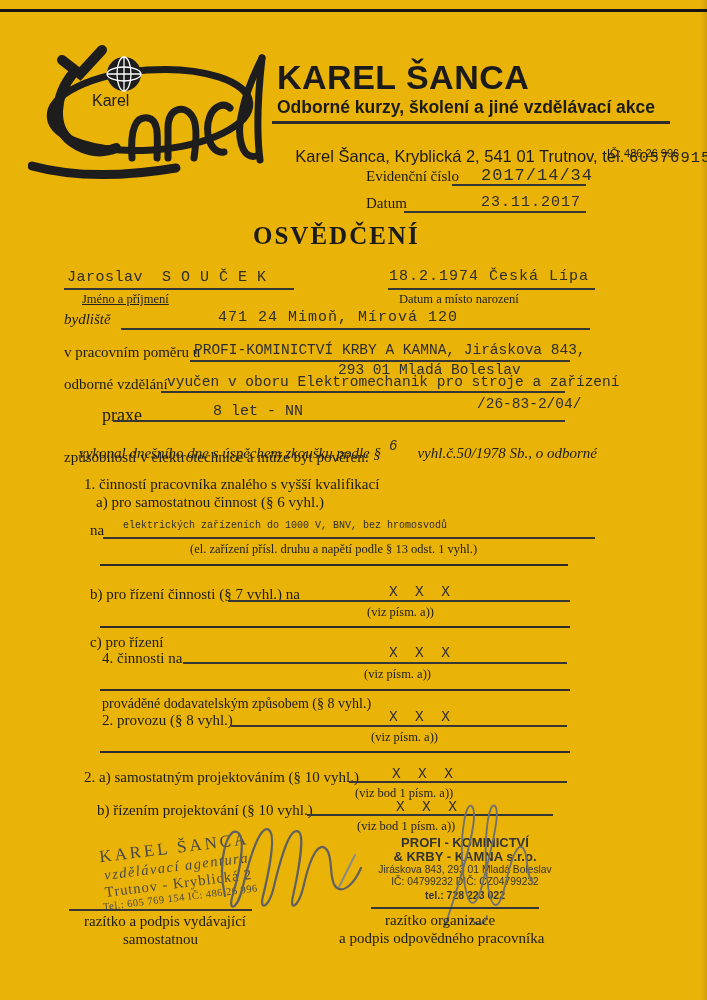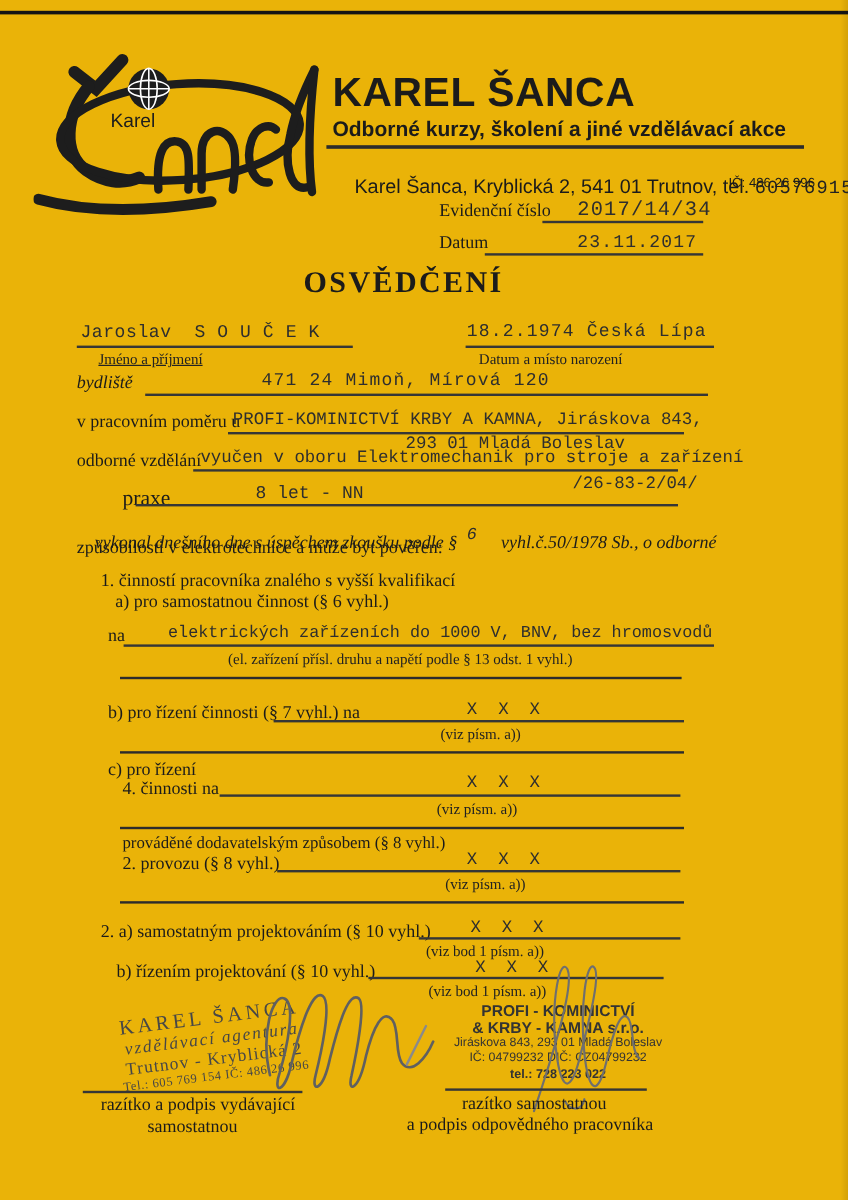--- a/index.html
+++ b/index.html
@@ -98,21 +98,21 @@
 
   <div class="abs" style="left:64px;top:428px;font-size:15px;font-style:italic;">
     <span>vykonal dnešního dne s úspěchem zkoušku podle §</span><span class="mono" style="display:inline-block;transform:translateY(-8px);font-size:14px;margin-left:8px;">6</span><span style="margin-left:20px;">vyhl.č.50/1978 Sb., o odborné</span>
   </div>
   <div class="abs" style="left:64px;top:449px;font-size:15px;">způsobilosti v elektrotechnice a může být pověřen:</div>
 
   <div class="abs" style="left:84px;top:476px;font-size:15px;">1. činností pracovníka znalého s vyšší kvalifikací</div>
   <div class="abs" style="left:96px;top:494px;font-size:15px;">a) pro samostatnou činnost (§ 6 vyhl.)</div>
 
   <div class="abs" style="left:90px;top:522px;font-size:15px;">na</div>
-  <div class="abs mono" style="left:123px;top:520px;font-size:14px;margin-left:17px;">elektrických zařízeních do 1000 V, BNV, bez hromosvodů</div>
+  <div class="abs mono" style="left:123px;top:520px;font-size:10px;">elektrických zařízeních do 1000 V, BNV, bez hromosvodů</div>
   <div class="uline" style="left:103px;top:537px;width:492px;"></div>
   <div class="abs cap" style="left:190px;top:542px;">(el. zařízení přísl. druhu a napětí podle § 13 odst. 1 vyhl.)</div>
 
   <div class="rule" style="left:100px;top:564px;width:468px;height:2px;"></div>
 
   <div class="abs" style="left:90px;top:586px;font-size:15px;">b) pro řízení činnosti (§ 7 vyhl.) na</div>
   <div class="abs mono" style="left:389px;top:584px;font-size:14.5px;">X  X  X</div>
   <div class="uline" style="left:228px;top:600px;width:342px;"></div>
   <div class="abs cap" style="left:367px;top:605px;">(viz písm. a))</div>
 
@@ -170,16 +170,16 @@
   <svg class="abs" style="left:336px;top:853px;" width="22" height="36" viewBox="0 0 22 36">
     <path d="M3,34 L19,2" fill="none" stroke="#8a8a8a" stroke-width="2" stroke-linecap="round"></path>
   </svg>
   <svg class="abs" style="left:415px;top:798px;" width="135" height="130" viewBox="0 0 135 130">
     <path d="M30,128 C44,86 64,24 58,10 C52,-2 44,34 48,74 C51,102 58,122 68,84
              C76,52 86,14 80,8 C74,2 68,40 72,80 C75,108 82,120 90,88
              C96,62 102,44 108,50 C114,56 110,78 118,84" fill="none" stroke="#6f6f6f" stroke-width="1.8" stroke-linecap="round"></path>
     <path d="M56,120 C60,128 70,128 72,118" fill="none" stroke="#6f6f6f" stroke-width="1.8" stroke-linecap="round"></path>
   </svg>
   <div class="uline" style="left:371px;top:907px;width:168px;"></div>
-  <div class="abs" style="left:385px;top:912px;font-size:15px;">razítko samostatnou</div>
+  <div class="abs" style="left:385px;top:912px;font-size:15px;">razítko organizace</div>
   <div class="abs" style="left:339px;top:930px;font-size:15px;">a podpis odpovědného pracovníka</div>
 
 </div>
 
 </body></html>

